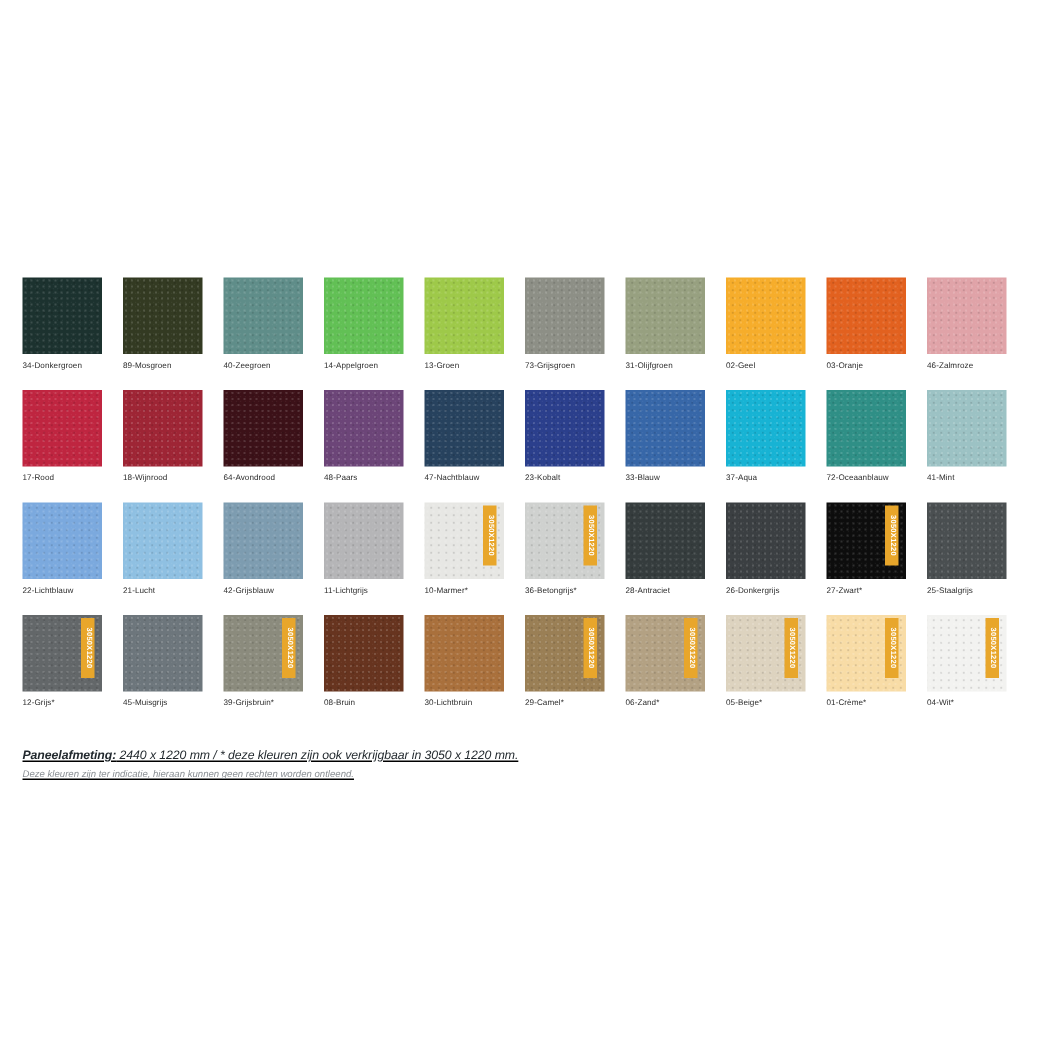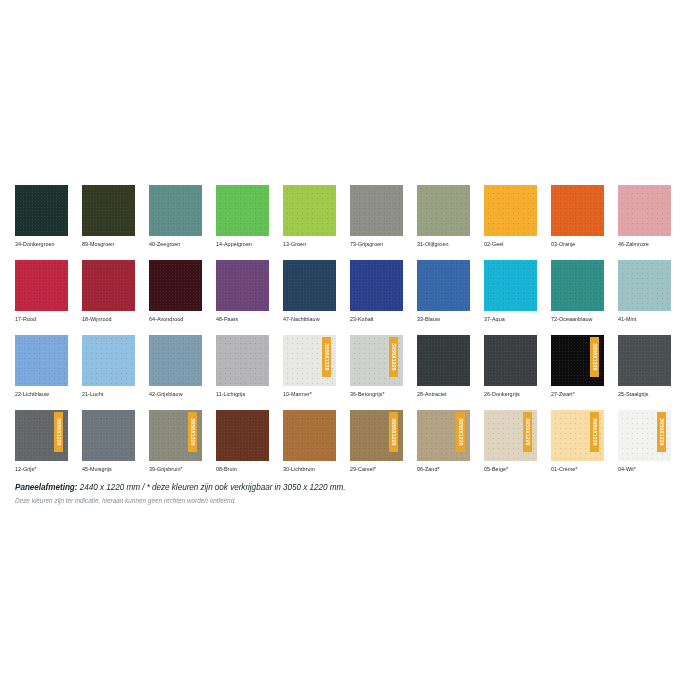--- a/index.html
+++ b/index.html
@@ -88,22 +88,23 @@
     font-size: 5.4px;
     line-height: 7px;
     color: #2b2b2b;
     white-space: nowrap;
     letter-spacing: 0.05px;
   }
 
   #footer {
     position: absolute;
     left: 15px;
-    top: 483px;
+    top: 499px;
     width: 672px;
+    text-decoration: underline;
   }
 
   #footer-main {
     font-size: 8.2px;
     line-height: 10px;
     color: #22292e;
     font-style: italic;
     white-space: nowrap;
     letter-spacing: -0.05px;
   }

